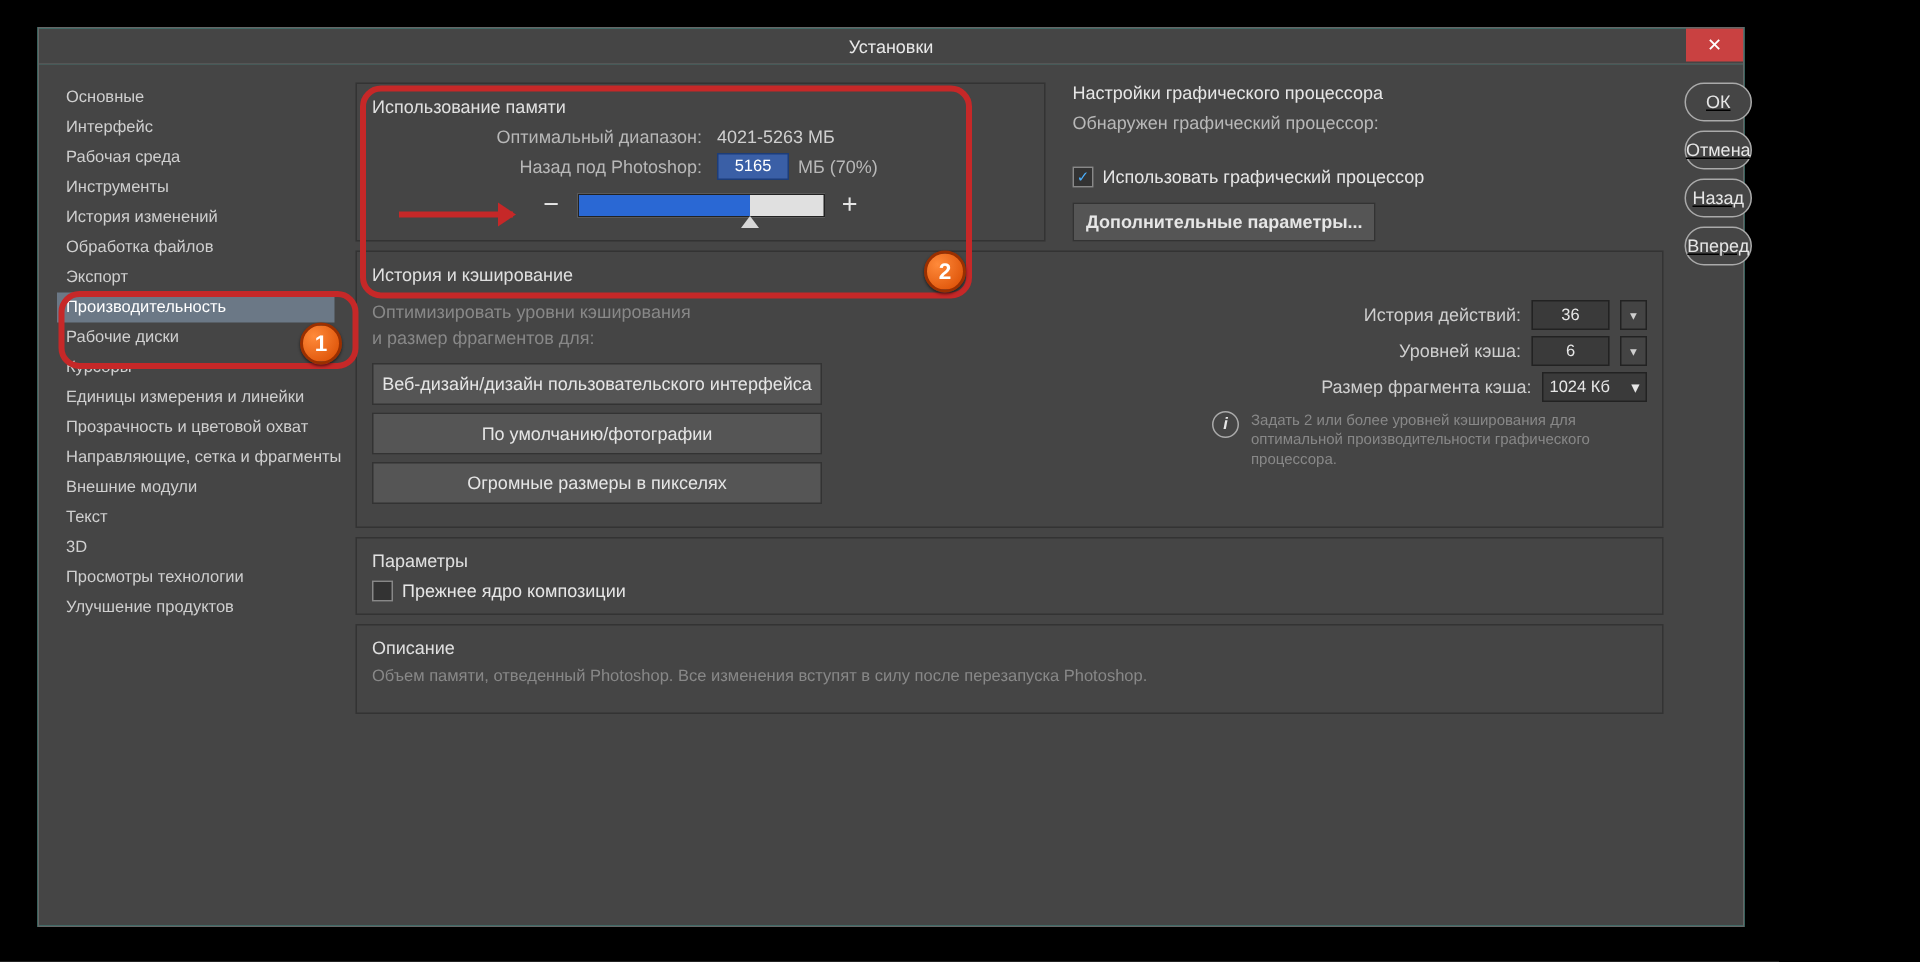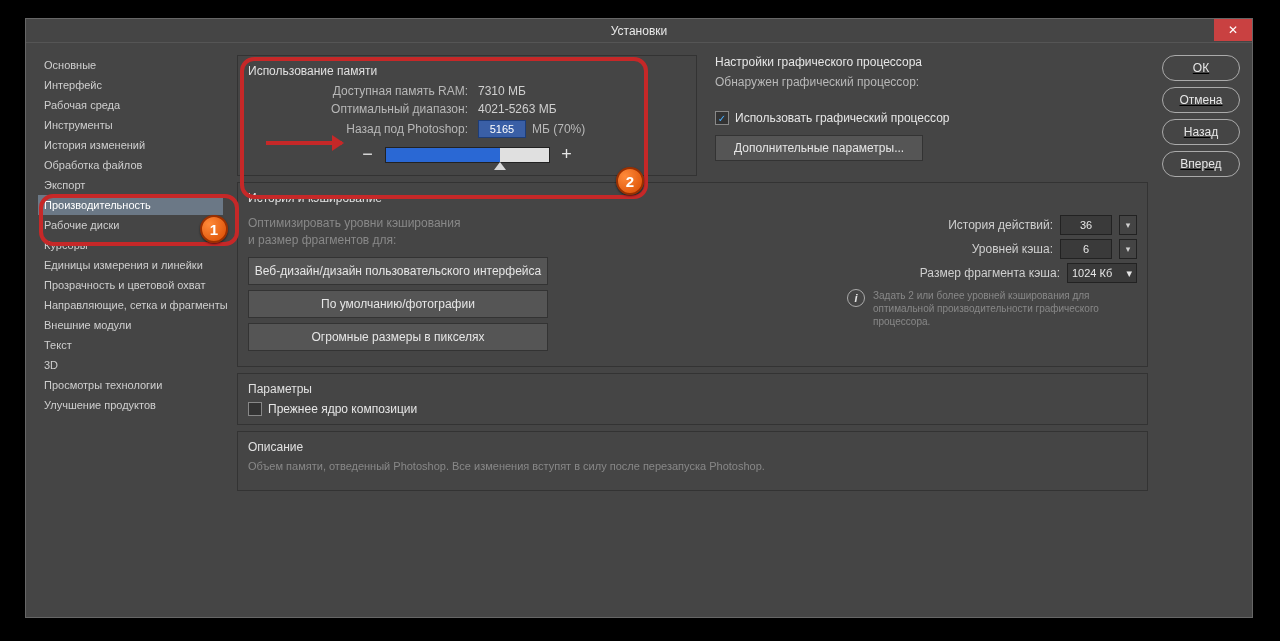--- a/index.html
+++ b/index.html
@@ -1,17 +1,17 @@
 <!DOCTYPE html>
 <html><head>
 <meta charset="utf-8">
 <style>
   * { margin:0; padding:0; box-sizing:border-box; font-family:"Segoe UI",Tahoma,sans-serif; }
   body { background:#000; width:1280px; height:641px; overflow:hidden; }
-  .outer-frame { position:absolute; left:25px; top:18px; width:1228px; height:600px; background:#14b8a6; border:1px solid #666; box-shadow:0 3px 10px rgba(0,0,0,.6); }
+  .outer-frame { position:absolute; left:25px; top:18px; width:1138px; height:600px; background:#14b8a6; border:1px solid #666; box-shadow:0 3px 10px rgba(0,0,0,.6); }
   .titlebar { height:24px; background:#454545; display:flex; align-items:center; justify-content:center; position:relative; border-bottom:1px solid #555; }
   .titlebar span { color:#e8e8e8; font-size:12px; }
   .close-btn { position:absolute; right:0; top:0; width:38px; height:22px; background:#c94141; color:#fff; display:flex; align-items:center; justify-content:center; font-size:12px; cursor:pointer; }
   .dialog-body { display:flex; height:calc(100% - 24px); padding:12px; gap:14px; background:#454545; }
   
   .sidebar { width:185px; display:flex; flex-direction:column; }
   .sidebar .item { color:#cfcfcf; font-size:11px; padding:4px 6px; cursor:pointer; white-space:nowrap; }
   .sidebar .item.active { background:#6b7886; color:#fff; }
   
   .right-buttons { display:flex; flex-direction:column; gap:6px; width:78px;text-decoration:underline; }
@@ -32,21 +32,21 @@
   .sbtn { color:#e6e6e6; font-size:18px; cursor:pointer; width:14px; text-align:center; }
   .slider-track { width:165px; height:16px; background:#e0e0e0; position:relative; border:1px solid #222; }
   .slider-fill { position:absolute; left:0; top:0; bottom:0; width:70%; background:#2a68d4; }
   .slider-handle { position:absolute; bottom:-8px; left:70%; transform:translateX(-50%); width:0; height:0; border-left:6px solid transparent; border-right:6px solid transparent; border-bottom:8px solid #d8d8d8; }
   
   .gpu-panel { flex:1; }
   .gpu-title { color:#e6e6e6; font-size:12px; margin-bottom:6px; }
   .gpu-sub { color:#b8b8b8; font-size:12px; }
   .chk-row { display:flex; align-items:center; gap:6px; margin:22px 0 10px 0; color:#e6e6e6; font-size:12px; }
   .chk { width:14px; height:14px; background:#333; border:1px solid #888; display:flex; align-items:center; justify-content:center; color:#4bb0ff; font-size:10px; }
-  .gpu-btn { display:inline-block; padding:5px 18px; background:#555; border:1px solid #333; color:#e6e6e6; font-size:12px; cursor:pointer; }
+  .gpu-btn { display:inline-block; padding:5px 8px; background:#555; border:1px solid #333; color:#e6e6e6; font-size:12px; cursor:pointer;font-weight:bold; }
   
   .red-outline { position:absolute; border:4px solid #c62828; border-radius:14px; pointer-events:none; }
   .callout { position:absolute; width:28px; height:28px; border-radius:50%; background:radial-gradient(circle at 30% 30%,#ff8a3a,#d84a00); border:2px solid #9a2f00; color:#fff; font-weight:bold; display:flex; align-items:center; justify-content:center; font-size:15px; pointer-events:none; box-shadow:0 1px 2px rgba(0,0,0,.6); }
   .arrow { position:absolute; height:4px; background:#c62828; }
   .arrow:after { content:""; position:absolute; right:-2px; top:-6px; border-left:12px solid #c62828; border-top:8px solid transparent; border-bottom:8px solid transparent; }
   
   .cache-body { display:flex; }
   .cache-left { width:430px; }
   .cache-hint { color:#888; font-size:12px; line-height:1.4; margin:4px 0 8px 0; }
   .wide-btn { width:300px; padding:6px 1px; background:#555; border:1px solid #333; color:#e6e6e6; font-size:12px; text-align:center; cursor:pointer; margin-bottom:5px; }
@@ -93,24 +93,20 @@
       <div class="item">3D</div>
       <div class="item">Просмотры технологии</div>
       <div class="item">Улучшение продуктов</div>
     </div>
 
     <div class="center">
       <div class="row2">
 
         <div class="section" style="width:460px">
           <div class="section-title">Использование памяти</div>
-          <div class="field-row">
-            <span class="field-label">Доступная память RAM:</span>
-            <span class="field-val">7310 МБ</span>
-          </div>
           <div class="field-row">
             <span class="field-label">Оптимальный диапазон:</span>
             <span class="field-val">4021-5263 МБ</span>
           </div>
           <div class="field-row">
             <span class="field-label">Назад под Photoshop:</span>
             <input class="memory-input" value="5165" style="">
             <span class="mb-after">МБ (70%)</span>
           </div>
           <div class="slider-row">

